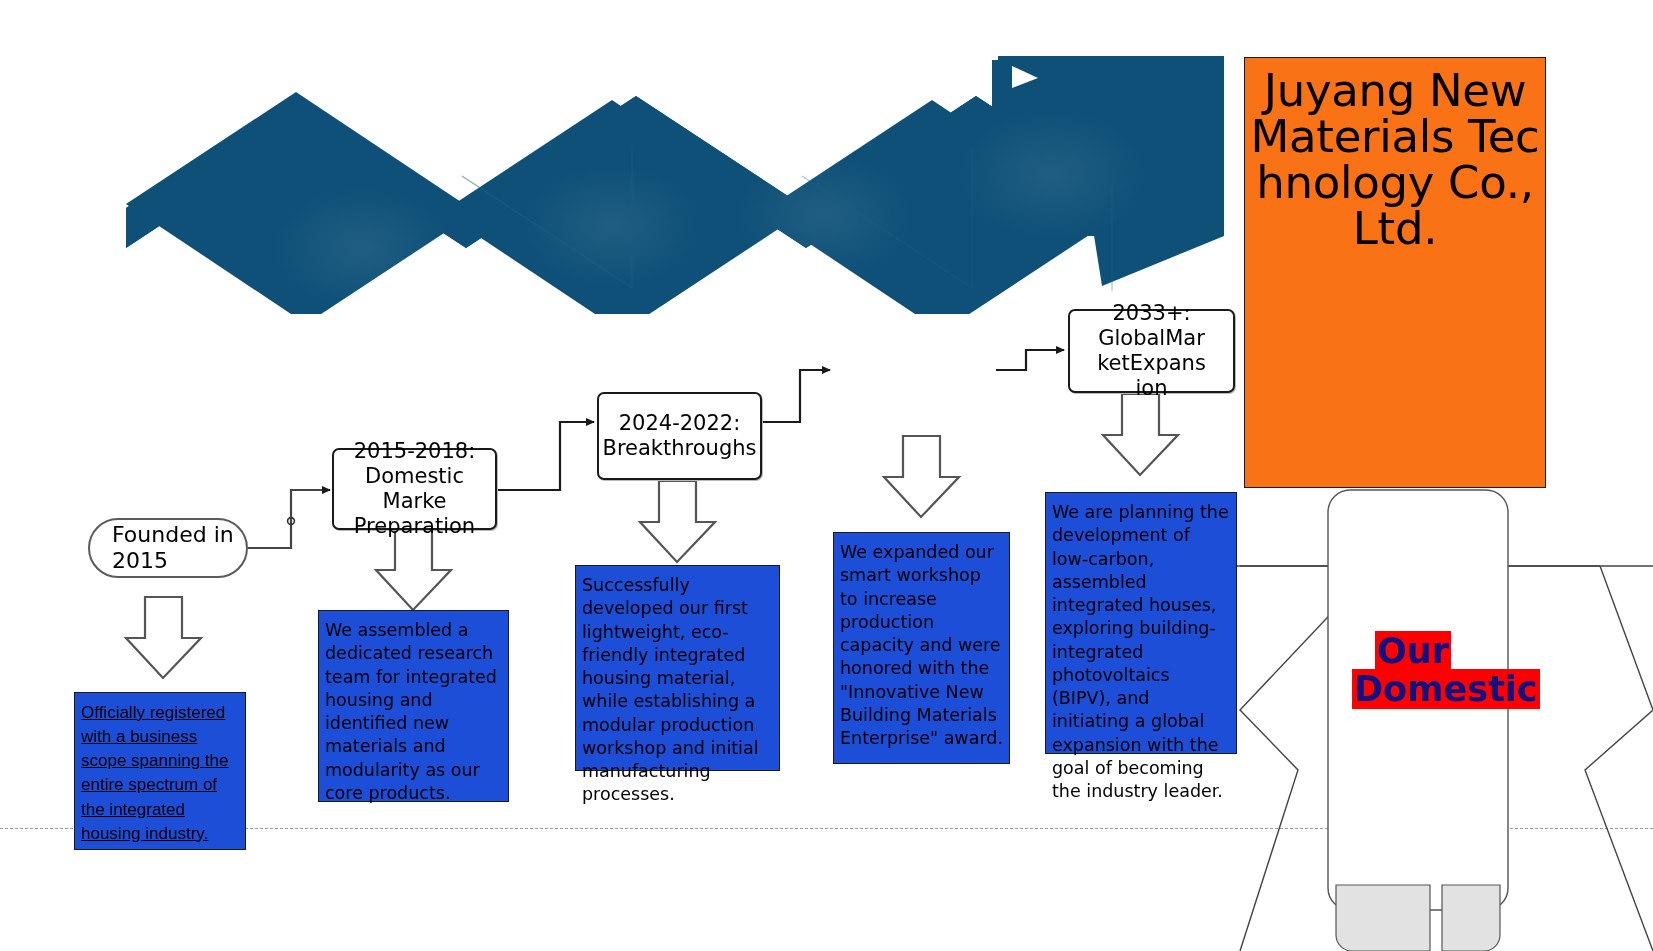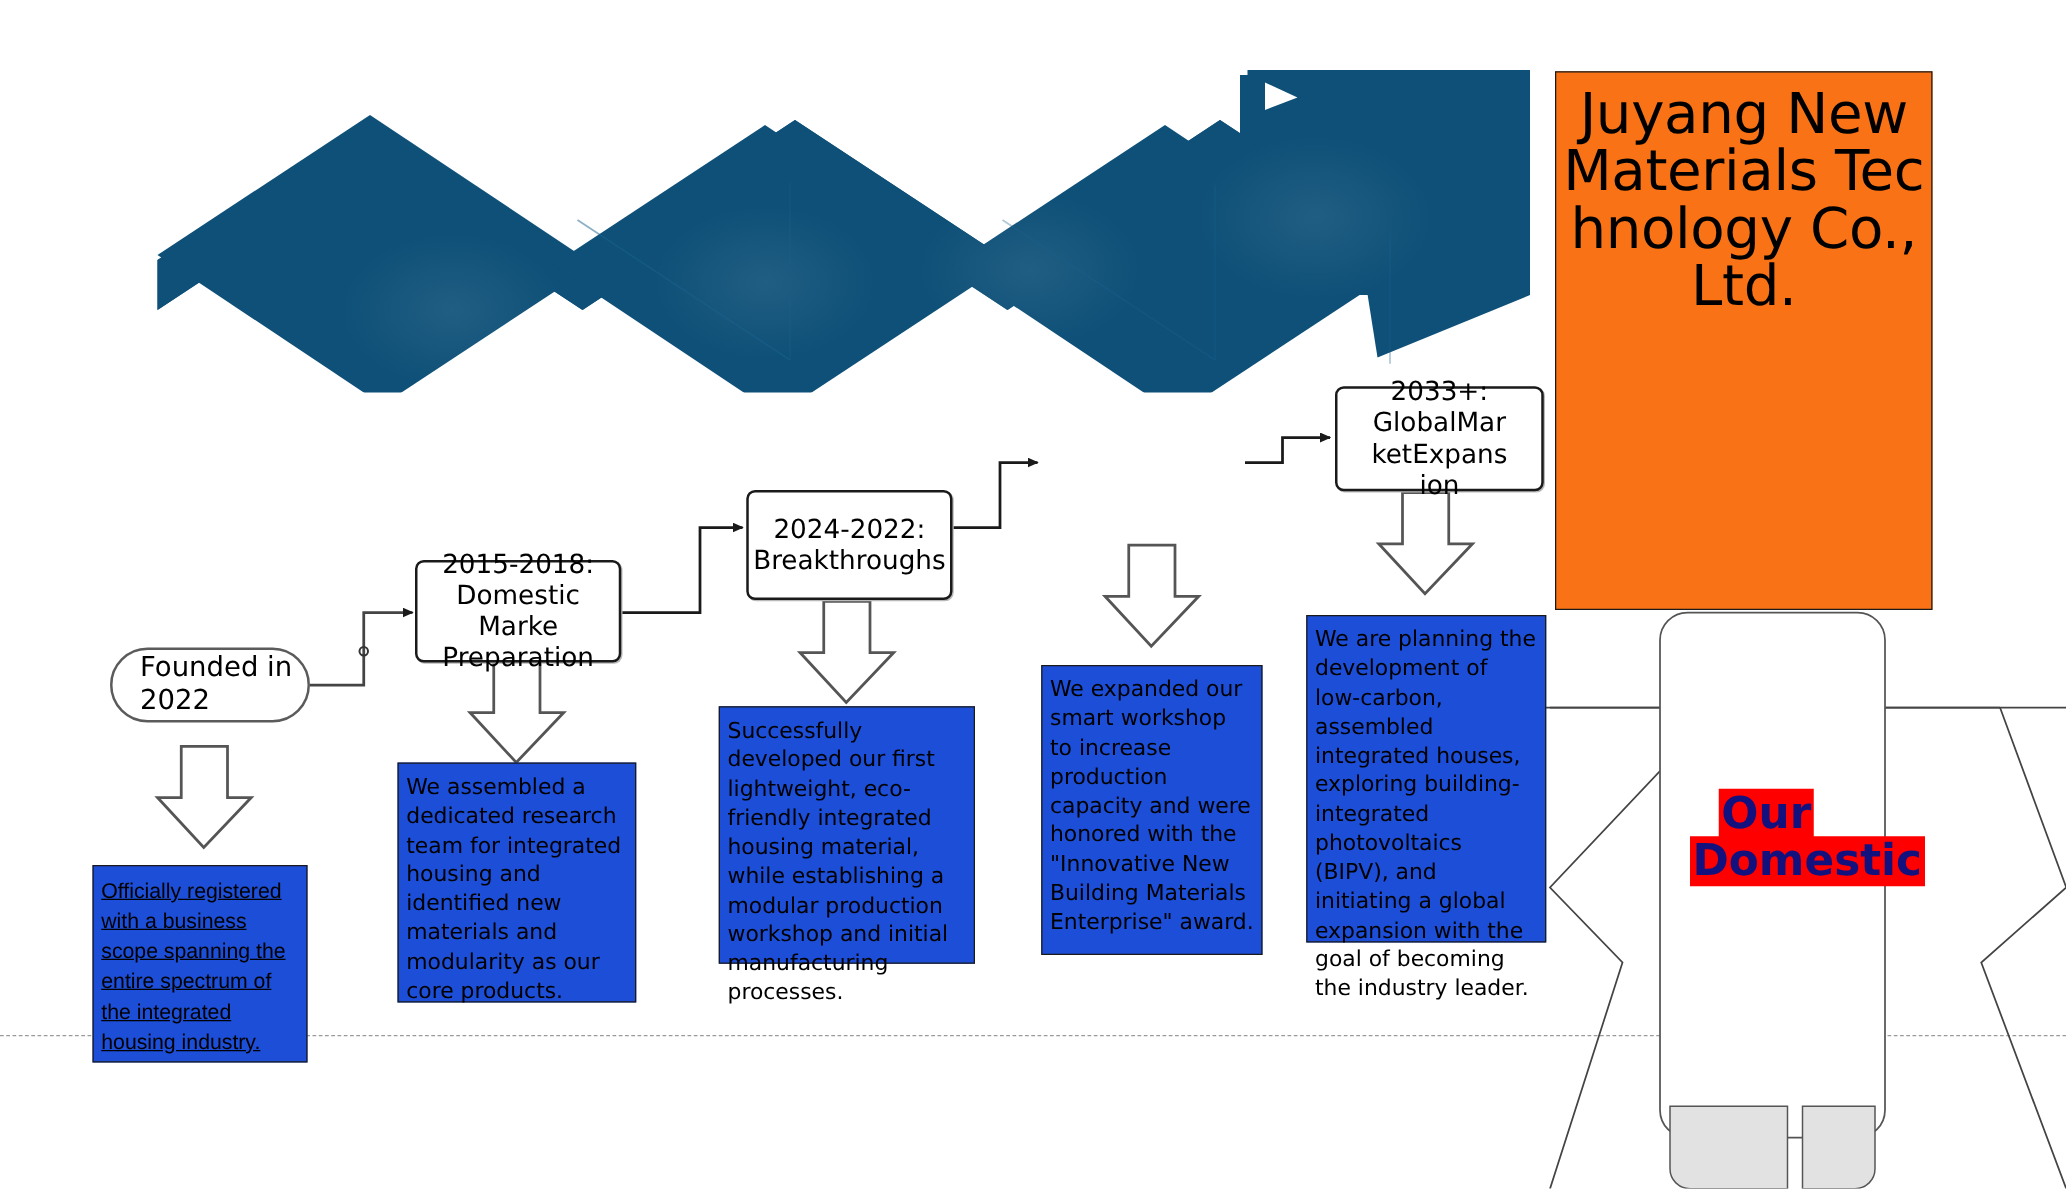--- a/index.html
+++ b/index.html
@@ -165,21 +165,21 @@
 
     <path d="M659 481 L696 481 L696 522 L715 522 L677 562 L640 522 L659 522 Z" fill="#ffffff" stroke="#555" stroke-width="2.2"></path>
 
     <path d="M903 436 L940 436 L940 477 L959 477 L921 517 L884 477 L903 477 Z" fill="#ffffff" stroke="#555" stroke-width="2.2"></path>
 
     <path d="M1122 394 L1159 394 L1159 435 L1178 435 L1140 475 L1103 435 L1122 435 Z" fill="#ffffff" stroke="#555" stroke-width="2.2"></path>
   </svg>
 
   <div class="start" style="left:88px;top:518px;width:160px;height:60px;">
     <div class="overflowtxt2" style="width:auto;">Founded in
-2022</div>
+2015</div>
   </div>
 
   <div class="node" style="left:332px;top:448px;width:165px;height:82px;">
     <div class="inner overflowtxt">2015-2018:
 Domestic Marke
 Preparation</div>
   </div>
 
   <div class="node" style="left:597px;top:392px;width:165px;height:88px;">
     <div class="inner">2024-2022:

